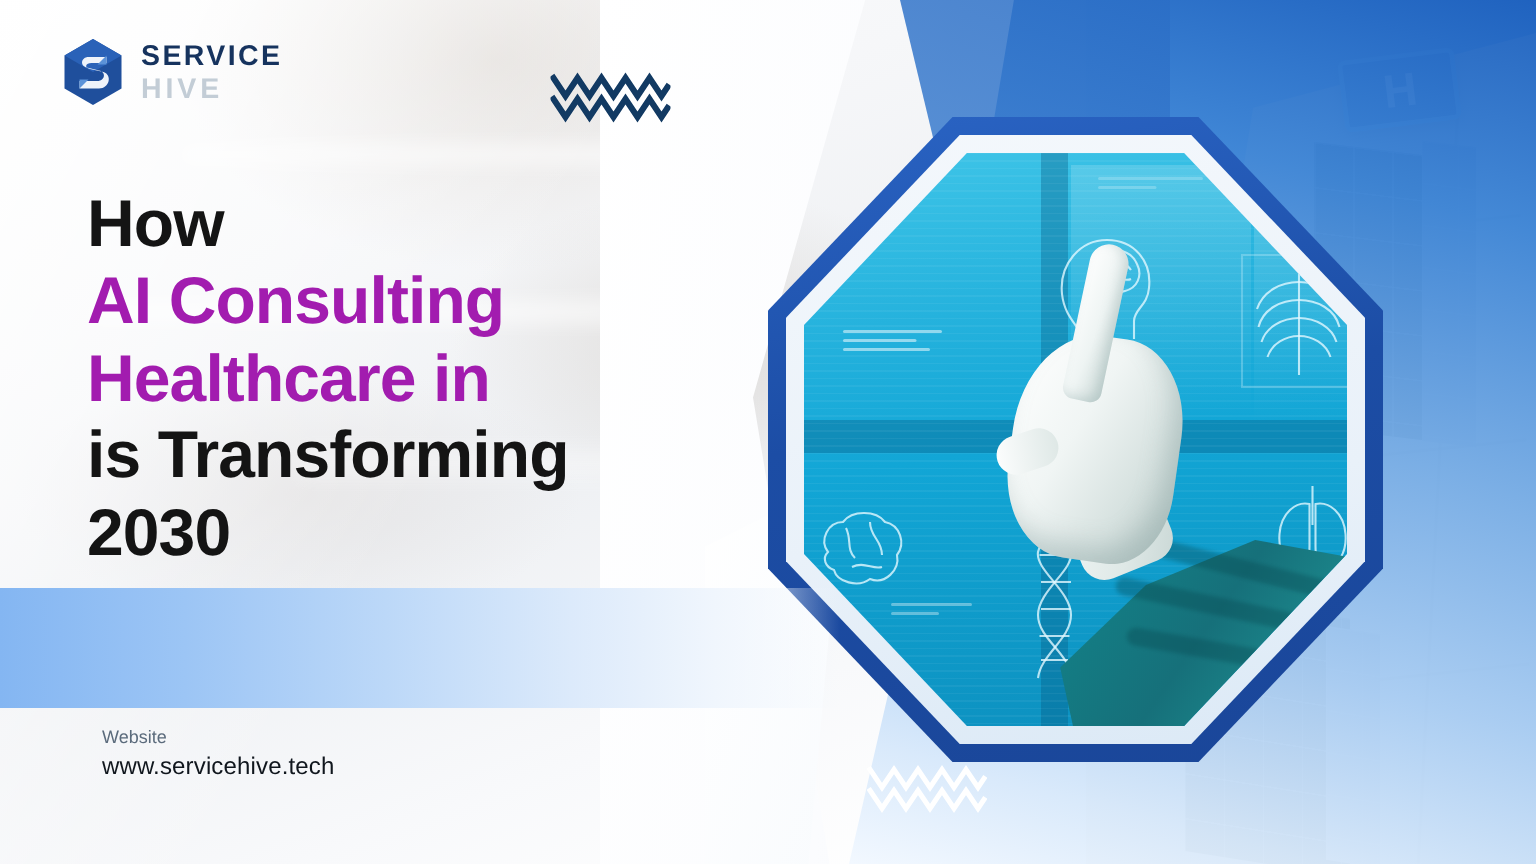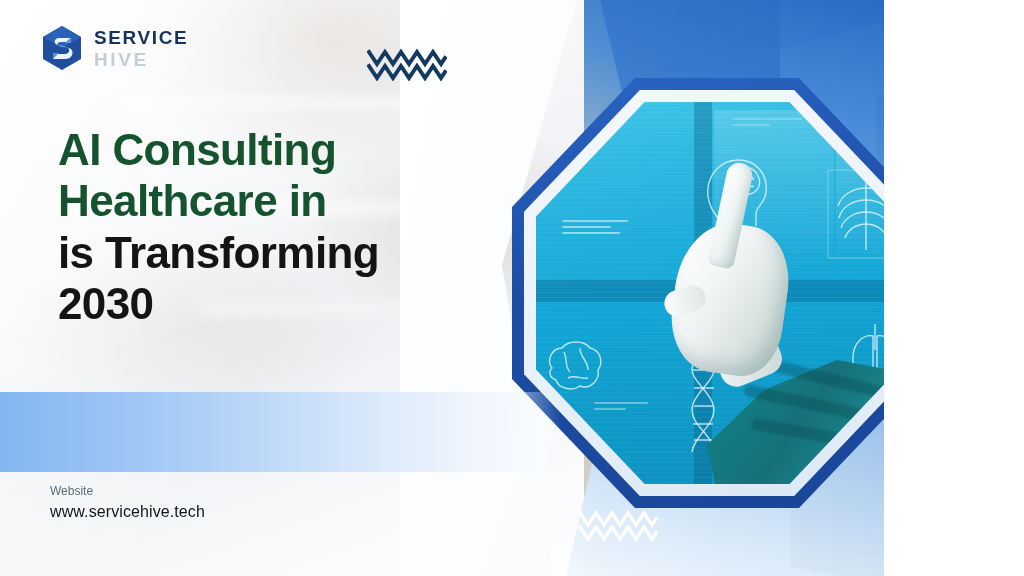--- a/index.html
+++ b/index.html
@@ -2,21 +2,21 @@
 <html><head>
 <meta charset="utf-8">
 <style>
   * { margin:0; padding:0; box-sizing:border-box; }
   html, body {
     width:1024px; height:576px; overflow:hidden;
     font-family:"Liberation Sans", sans-serif;
     background:#ffffff;
   }
   #stage {
-    position:relative; width:884px; height:576px; overflow:hidden;
+    position:relative; width:1024px; height:576px; overflow:hidden;
     background:#f4f6f8;
   }
 
   
   .bg-left {
     position:absolute; left:0; top:0; width:640px; height:576px;
     background:
       radial-gradient(ellipse 300px 200px at 330px 40px, rgba(214,207,200,.55), rgba(214,207,200,0) 70%),
       radial-gradient(ellipse 240px 150px at 470px 230px, rgba(205,198,190,.45), rgba(205,198,190,0) 70%),
       radial-gradient(ellipse 260px 120px at 200px 330px, rgba(226,224,224,.7), rgba(226,224,224,0) 72%),
@@ -170,31 +170,31 @@
   
   .zig-top{ position:absolute; left:367px; top:44px; }
   .zig-bot{ position:absolute; left:578px; top:505px; }
 
   
   .headline{
     position:absolute; left:58px; top:124px; width:430px;
     font-size:44px; font-weight:bold; line-height:1.17;
     letter-spacing:-.6px; color:#141414;
   }
-  .headline .blue{ color:#14532d; }
+  .headline .blue{ color:#a21caf; }
   .headline .ln{ display:block; white-space:nowrap; }
 
   
   .band{
     position:absolute; left:0; top:392px; width:560px; height:80px;
     background:linear-gradient(90deg,#84b6f2 0%,#9cc5f5 22%,#bcd8f8 46%,#dceafb 68%,#f0f6fd 85%,rgba(255,255,255,0) 100%);
   }
 
   
-  .footer{ position:absolute; left:50px; top:484px; }
+  .footer{ position:absolute; left:68px; top:484px; }
   .footer-label{ font-size:12px; color:#5b6b7c; margin-bottom:5px; }
   .footer-url{ font-size:16px; font-weight:normal; color:#10161d; letter-spacing:.1px; }
 </style>
 </head>
 <body>
 
 <div id="stage">
 
   <div class="bg-left"></div>
   <div class="streak" style="left:120px;top:96px;width:330px;height:14px;"></div>
@@ -316,20 +316,21 @@
   </span>
 
   <span class="zig-bot">
     <svg width="80" height="40" viewBox="0 0 80 40" fill="none" stroke="#ffffff" stroke-width="3.4" stroke-linecap="square">
       <polyline points="2,8 10,20 18,8 26,20 34,8 42,20 50,8 58,20 66,8 74,20 78,14"></polyline>
       <polyline points="2,22 10,34 18,22 26,34 34,22 42,34 50,22 58,34 66,22 74,34 78,28"></polyline>
     </svg>
   </span>
 
   <h1 class="headline">
+    <span class="ln">How</span>
     <span class="ln blue">AI Consulting</span>
     <span class="ln blue">Healthcare in</span>
     <span class="ln">is Transforming</span>
     <span class="ln">2030</span>
   </h1>
 
   <div class="footer">
     <div class="footer-label">Website</div>
     <div class="footer-url">www.servicehive.tech</div>
   </div>

